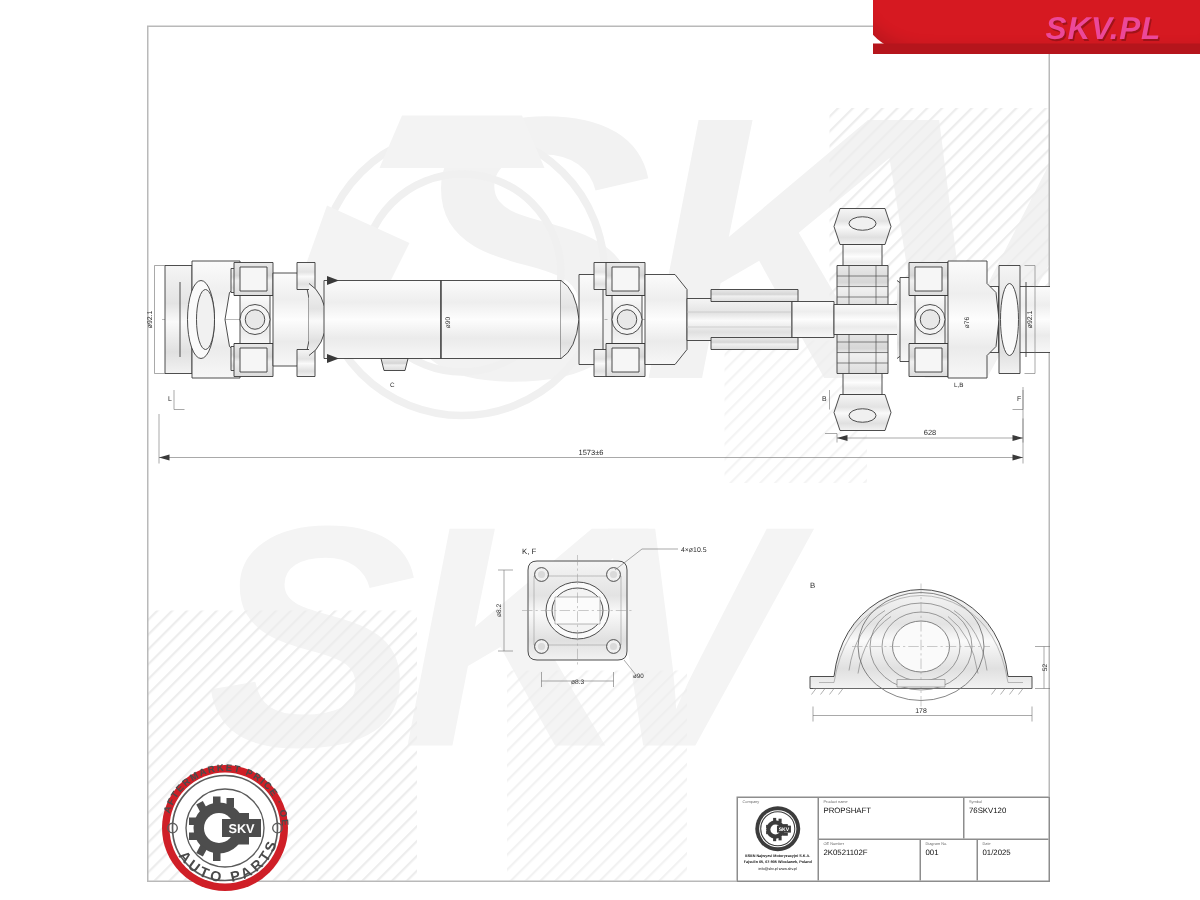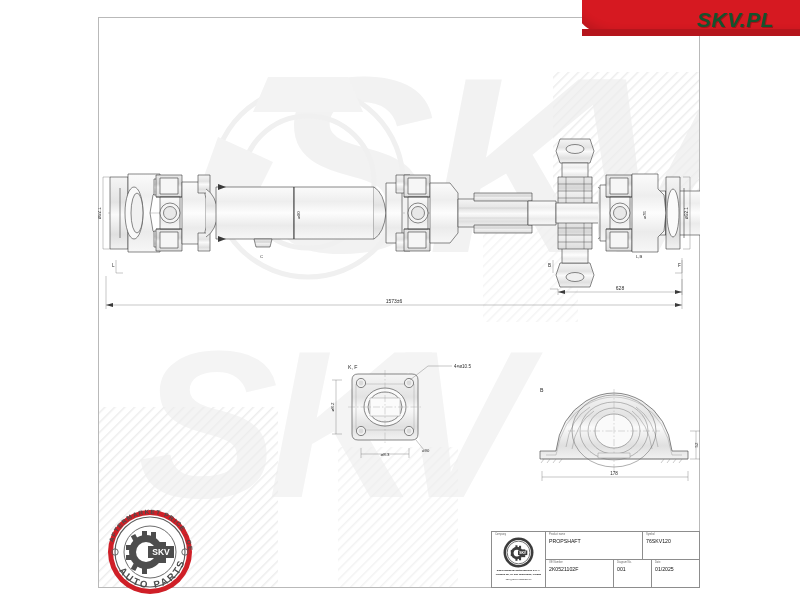--- a/index.html
+++ b/index.html
@@ -23,21 +23,21 @@
     background:#d61921;
     border-bottom-left-radius:46px 34px;
     box-shadow:inset 0 -6px 10px rgba(0,0,0,.12);
   }
   .banner .shape:after{
     content:"";position:absolute;left:0;bottom:0;width:100%;height:9px;
     background:#b5151c;border-bottom-left-radius:46px 22px;
   }
   .banner .txt{
     position:absolute;top:8px;right:26px;
-    color:#14532d;font-weight:bold;font-style:italic;
+    color:#ec4899;font-weight:bold;font-style:italic;
     font-size:21px;letter-spacing:.5px;
     font-family:"Liberation Sans", sans-serif;
     text-shadow:1px 1px 0 rgba(0,0,0,.25);
   }
 
   
   .frame{
     position:absolute;left:98px;top:17px;
     width:602px;height:571px;
     border:1px solid #b9b9b9;

